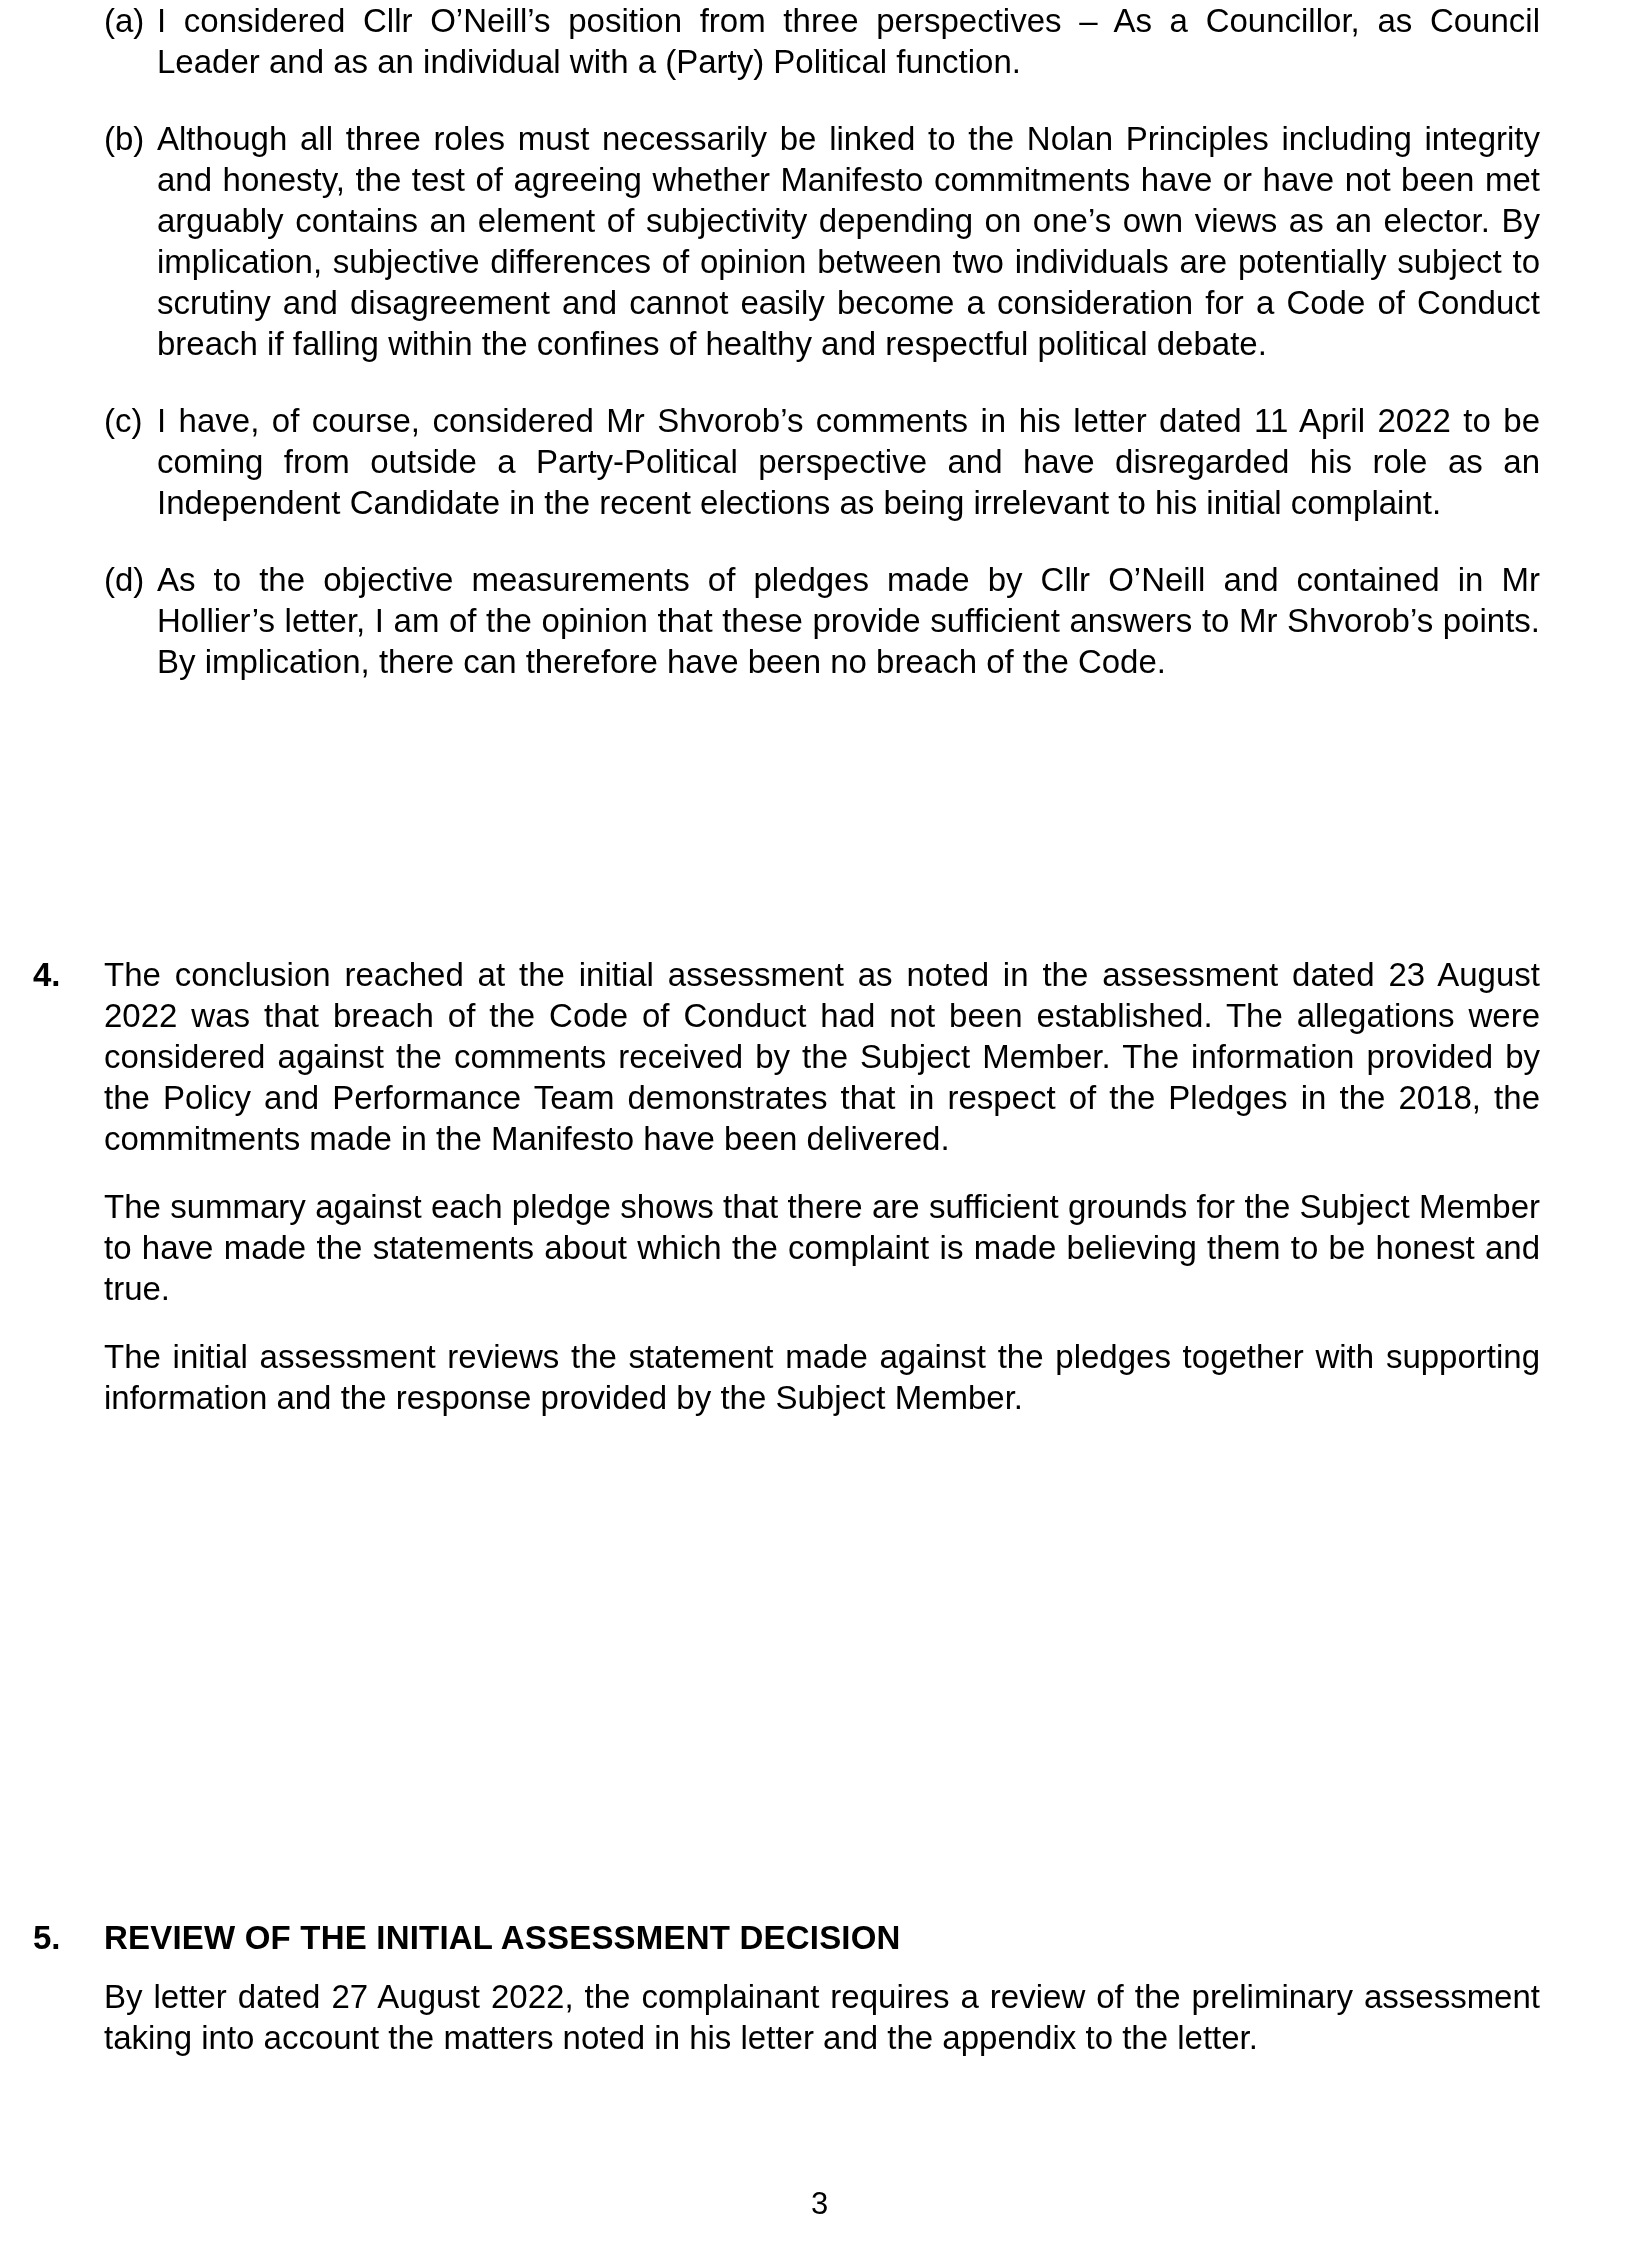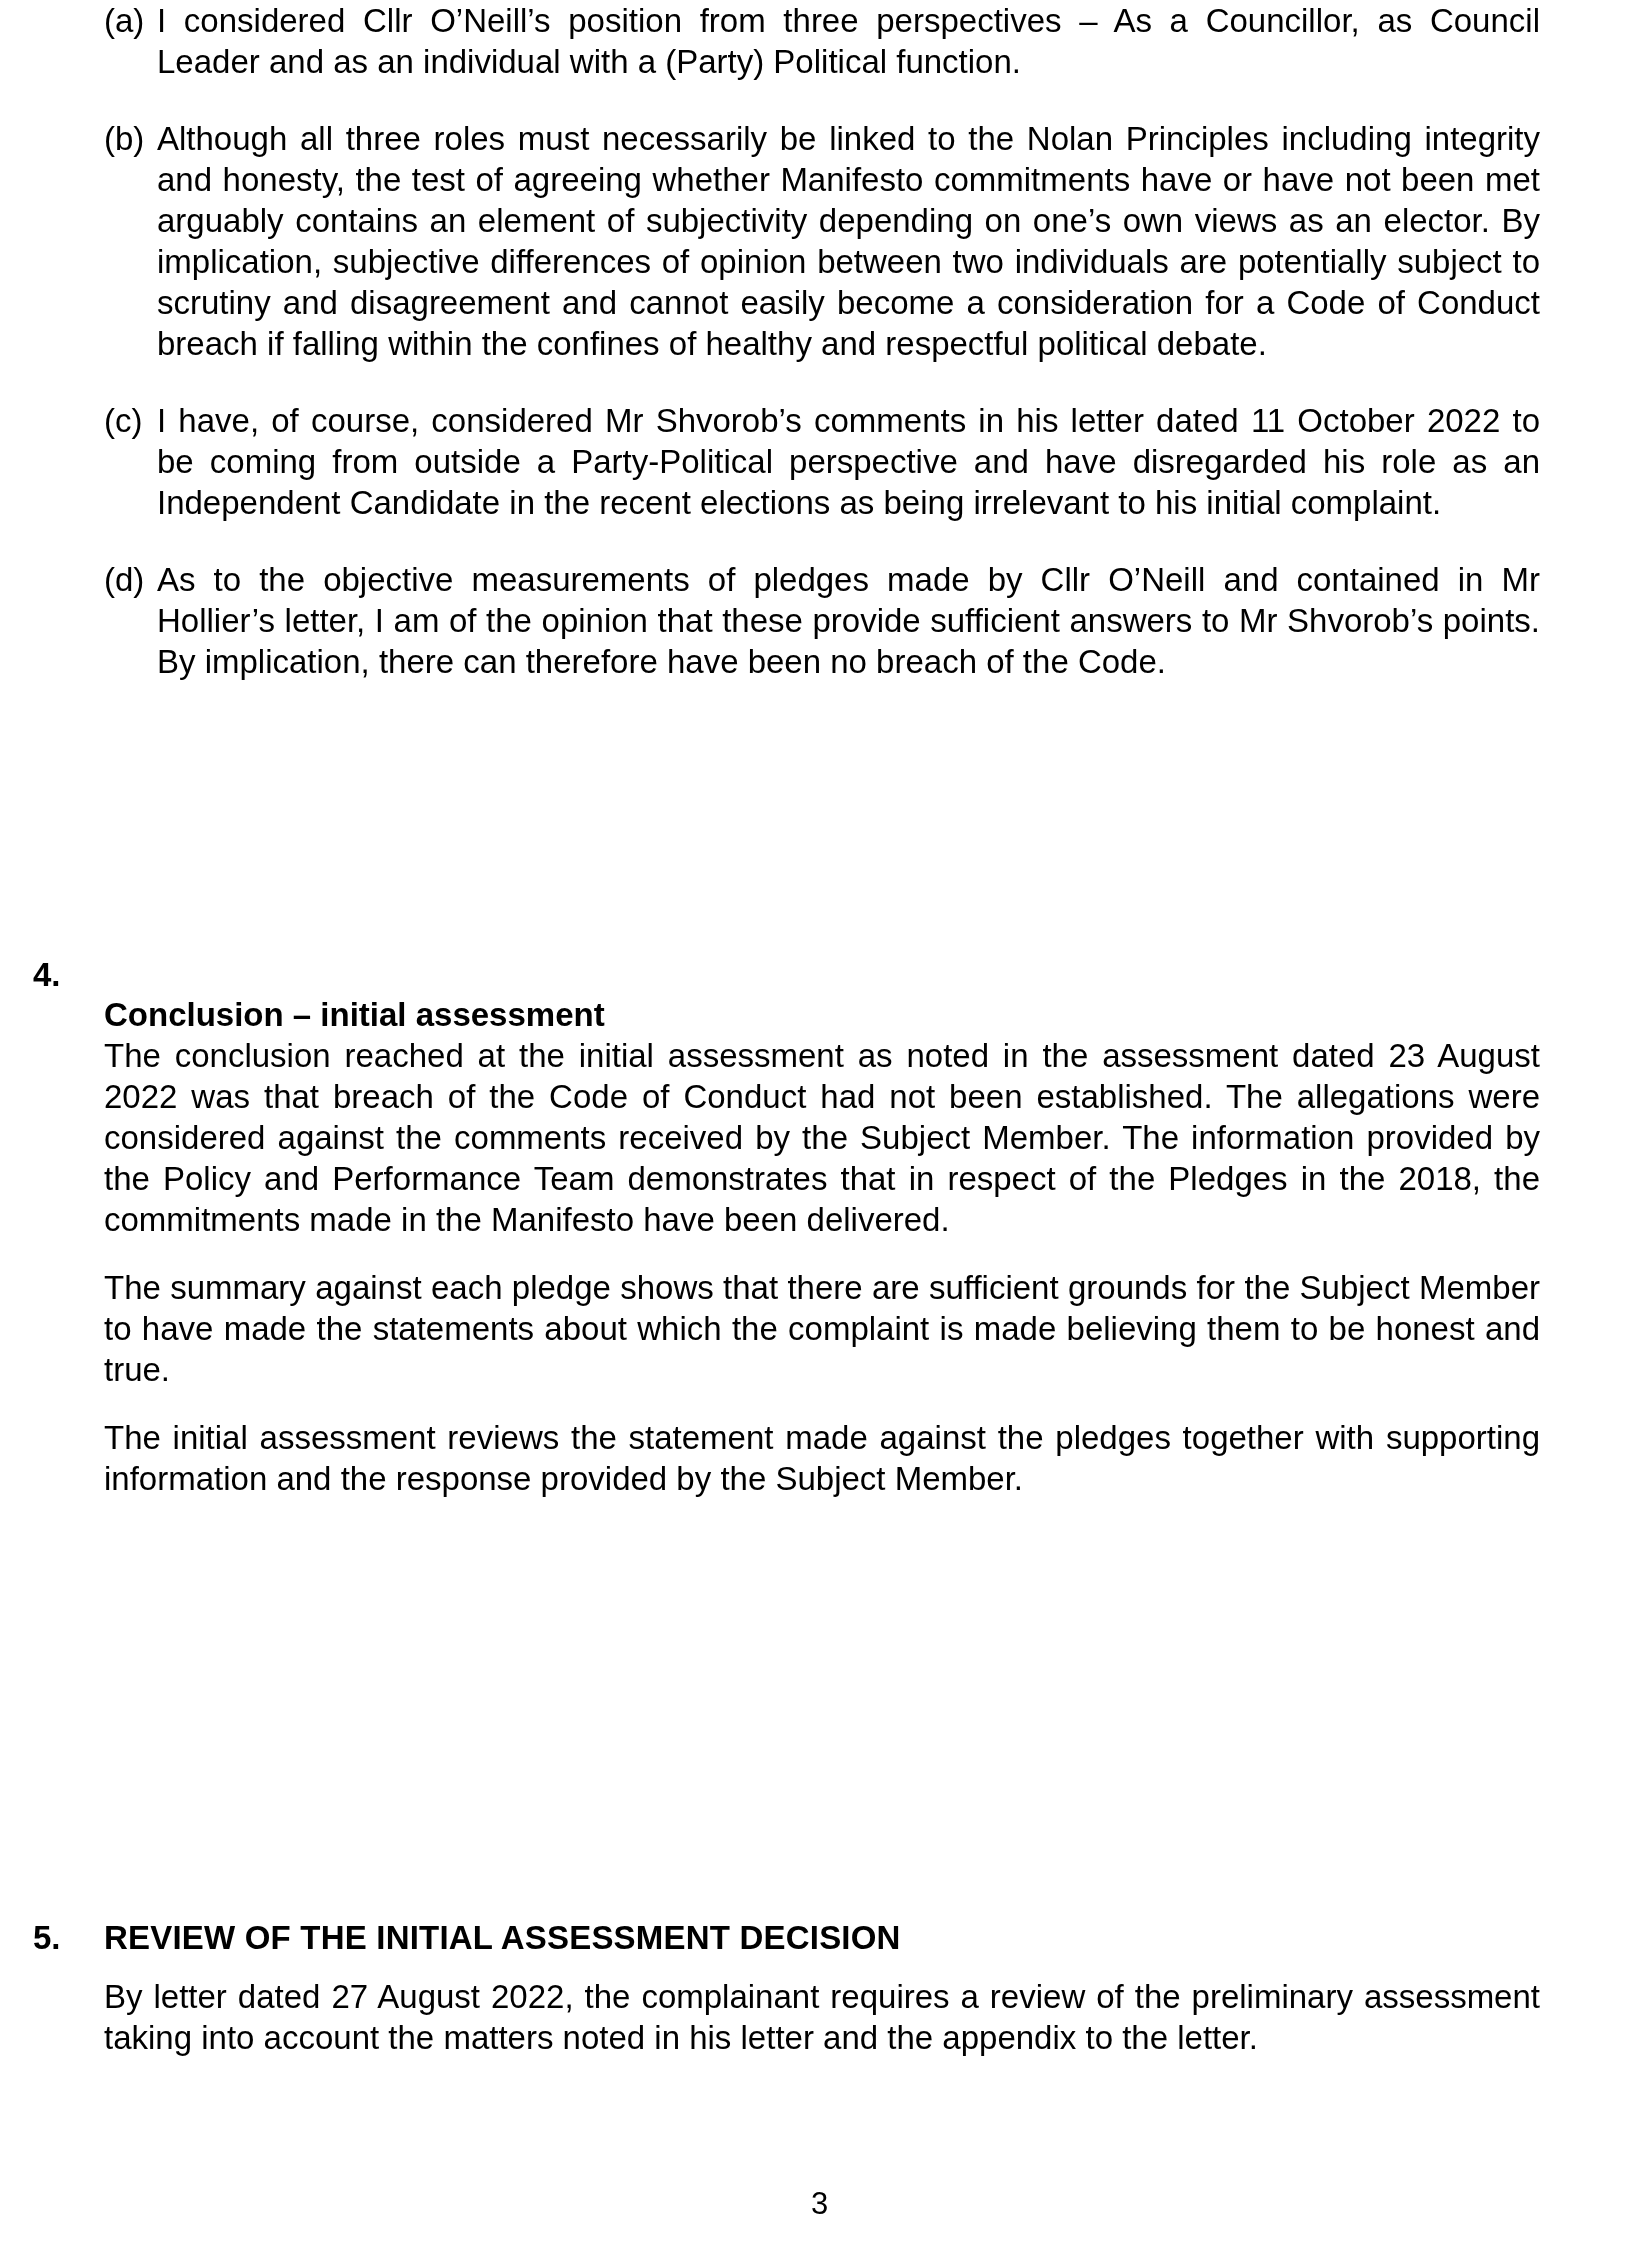--- a/index.html
+++ b/index.html
@@ -120,34 +120,33 @@
         <span class="alpha-body">I considered Cllr O’Neill’s position from three perspectives – As a Councillor, as Council Leader and as an individual with a (Party) Political function.</span>
       </li>
 
       <li class="alpha-item" style="margin-bottom:36px;">
         <span class="alpha-marker">(b)</span>
         <span class="alpha-body">Although all three roles must necessarily be linked to the Nolan Principles including integrity and honesty, the test of agreeing whether Manifesto commitments have or have not been met arguably contains an element of subjectivity depending on one’s own views as an elector.  By implication, subjective differences of opinion between two individuals are potentially subject to scrutiny and disagreement and cannot easily become a consideration for a Code of Conduct breach if falling within the confines of healthy and respectful political debate.</span>
       </li>
 
       <li class="alpha-item" style="margin-bottom:36px;">
         <span class="alpha-marker">(c)</span>
-        <span class="alpha-body">I have, of course, considered Mr Shvorob’s comments in his letter dated 11 October 2022 to be coming from outside a Party-Political perspective and have disregarded his role as an Independent Candidate in the recent elections as being irrelevant to his initial complaint.</span>
+        <span class="alpha-body">I have, of course, considered Mr Shvorob’s comments in his letter dated 11 April 2022 to be coming from outside a Party-Political perspective and have disregarded his role as an Independent Candidate in the recent elections as being irrelevant to his initial complaint.</span>
       </li>
 
       <li class="alpha-item" style="margin-bottom:0;">
         <span class="alpha-marker">(d)</span>
         <span class="alpha-body">As to the objective measurements of pledges made by Cllr O’Neill and contained in Mr Hollier’s letter, I am of the opinion that these provide sufficient answers to Mr Shvorob’s points.  By implication, there can therefore have been no breach of the Code.</span>
       </li>
     </ul>
 
     <div class="num-section" style="position:absolute; left:33px; top:954px; width:1507px;">
       <span class="num-marker">4.</span>
       <div class="num-body">
 
-        <div class="sub-heading" style="margin-top:40px;">Conclusion – initial assessment</div>
 
         <div class="body-para" style="margin-top:0;">The conclusion reached at the initial assessment as noted in the assessment dated 23 August 2022 was that breach of the Code of Conduct had not been established.  The allegations were considered against the comments received by the Subject Member.  The information provided by the Policy and Performance Team demonstrates that in respect of the Pledges in the 2018, the commitments made in the Manifesto have been delivered.</div>
         <div class="body-para">The summary against each pledge shows that there are sufficient grounds for the Subject Member to have made the statements about which the complaint is made believing them to be honest and true.</div>
         <div class="body-para">The initial assessment reviews the statement made against the pledges together with supporting information and the response provided by the Subject Member.</div>
       </div>
     </div>
 
     <div class="num-section" style="position:absolute; left:33px; top:1917px; width:1507px;">
       <span class="num-marker">5.</span>
       <div class="num-body">

